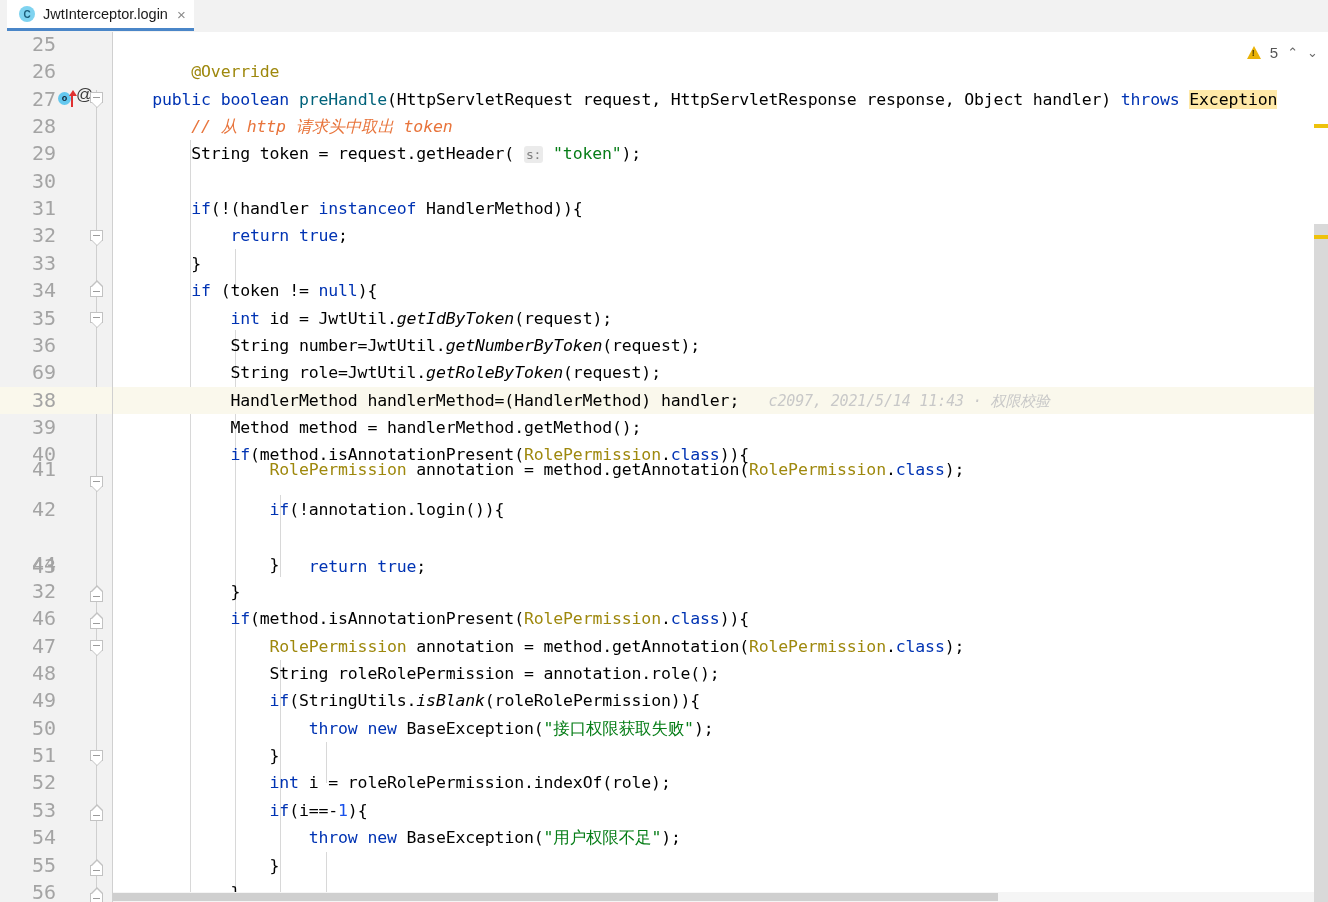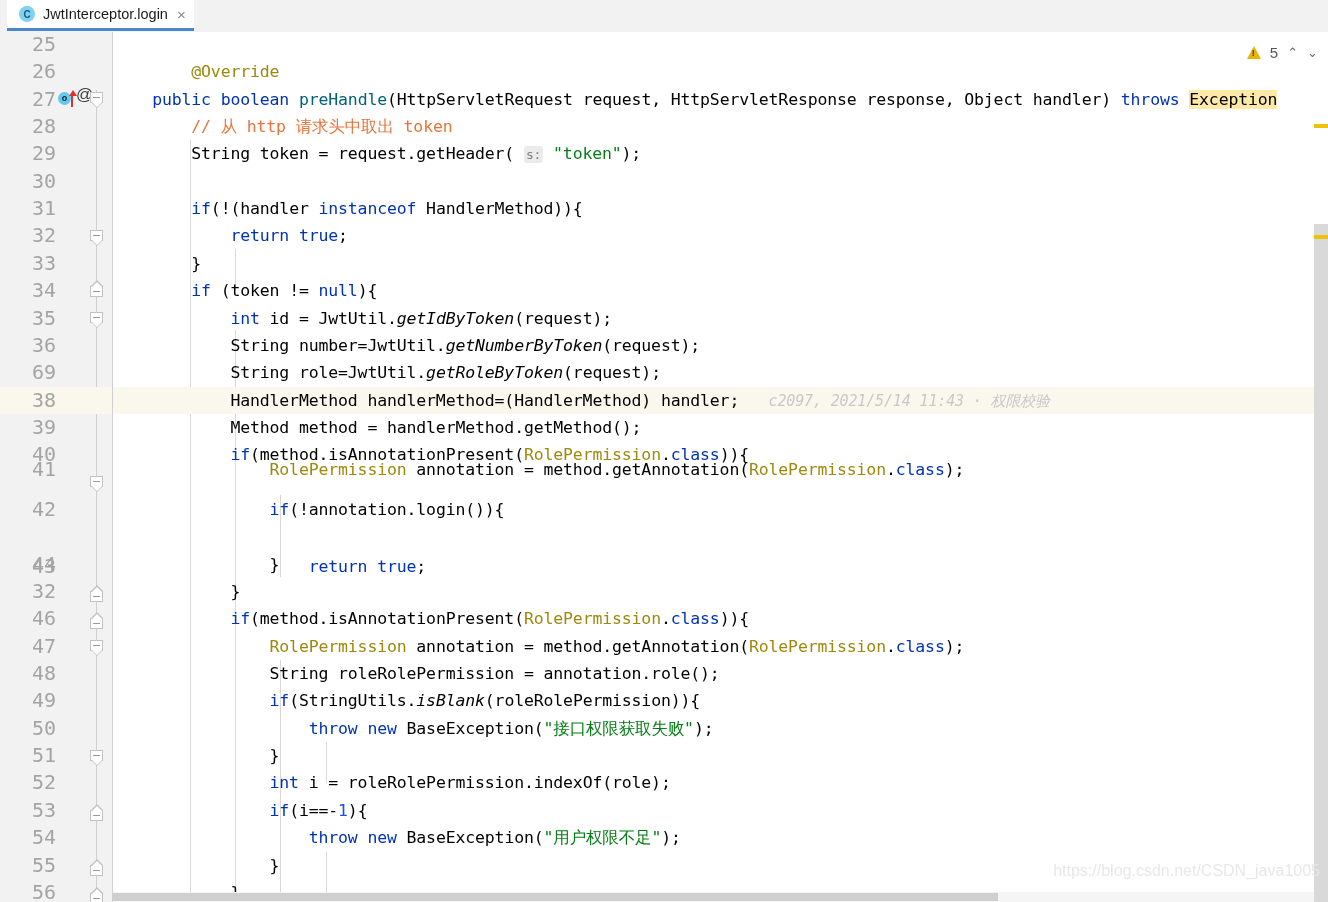--- a/index.html
+++ b/index.html
@@ -142,21 +142,21 @@
     font-size: 16.5px;
     color: #000000;
     letter-spacing: -0.15px;
   }
 
   
   .kw    { color: #0033b3; }
   .anno  { color: #9e880d; }
   .meth  { color: #00627a; }
   .smeth { color: #000000; font-style: italic; }
-  .cmt   { color: #e8743b; }
+  .cmt   { color: #e8743b; font-style: italic; }
   .str   { color: #067d17; }
   .num   { color: #1750eb; }
   .atype { color: #9e880d; }
   .hint  {
     color: #808080;
     background: #ebebeb;
     border-radius: 3px;
     padding: 1px 2px;
     font-size: 13px;
   }
@@ -684,14 +684,13 @@
   <div id="stripe">
     <div class="stripe-mark" style="top:92px;"></div>
     <div class="stripe-mark" style="top:203px;"></div>
   </div>
   <div id="vthumb" style="top:192px; height:678px;"></div>
 
   <div id="hscroll">
     <div id="hthumb"></div>
   </div>
 
-  <div id="watermark">https://blog.csdn.net/CSDN_java1005</div>
 </div>
 
 </body></html>

